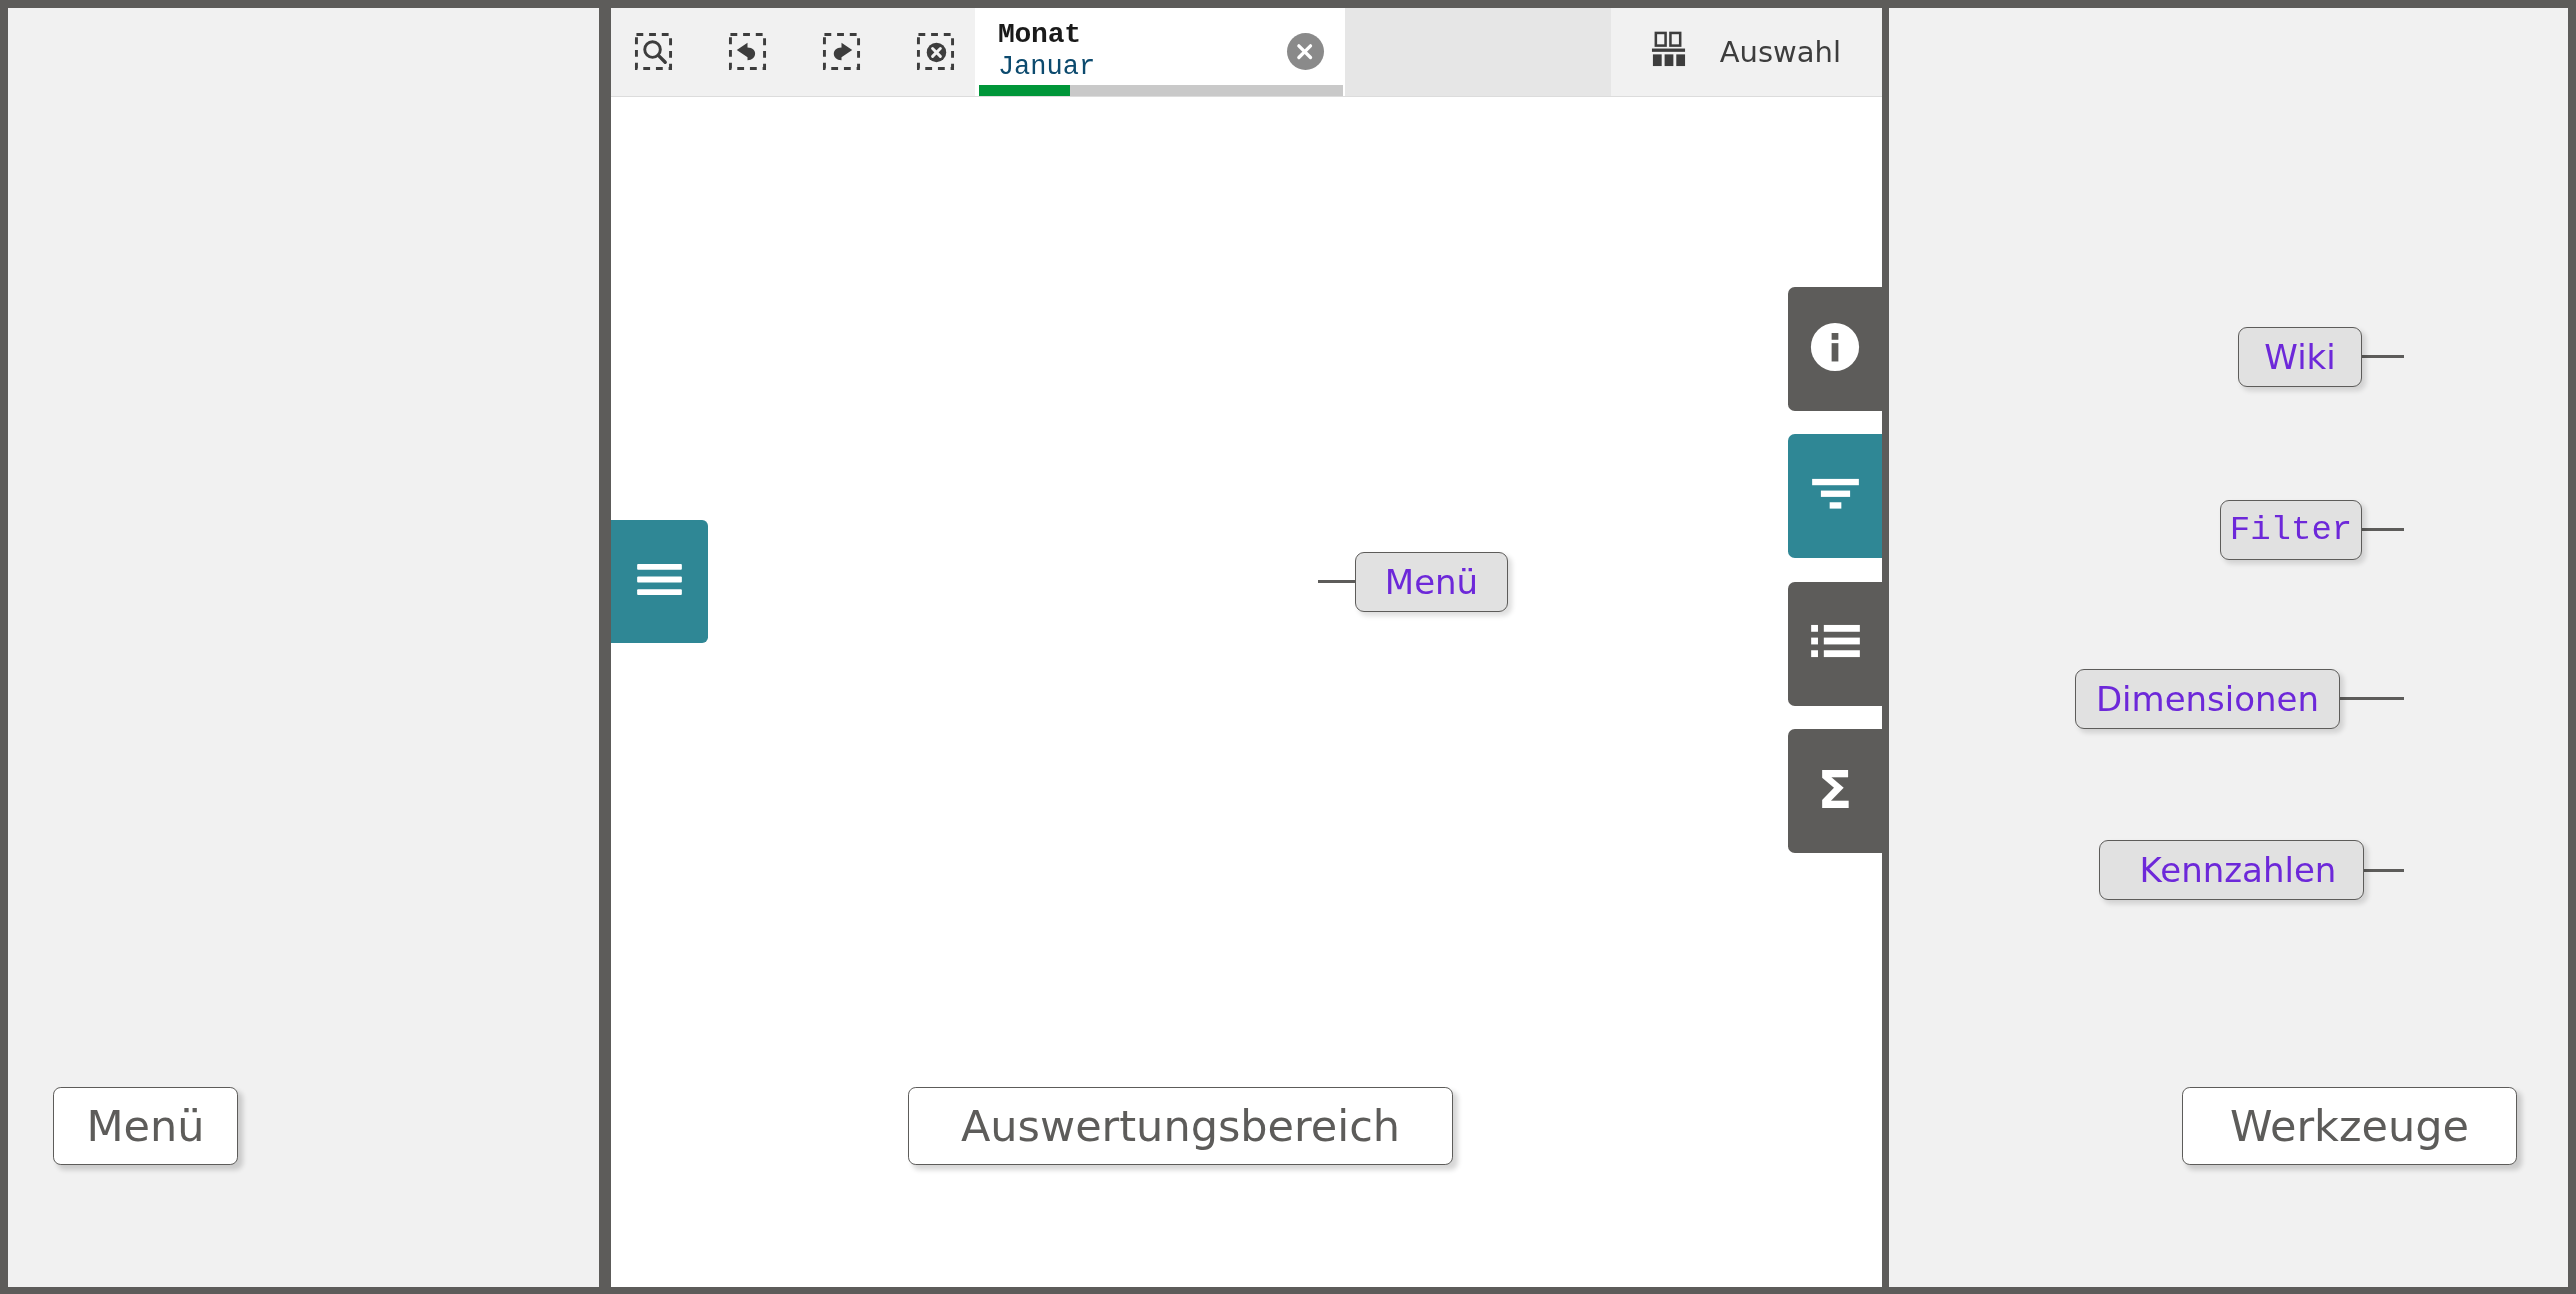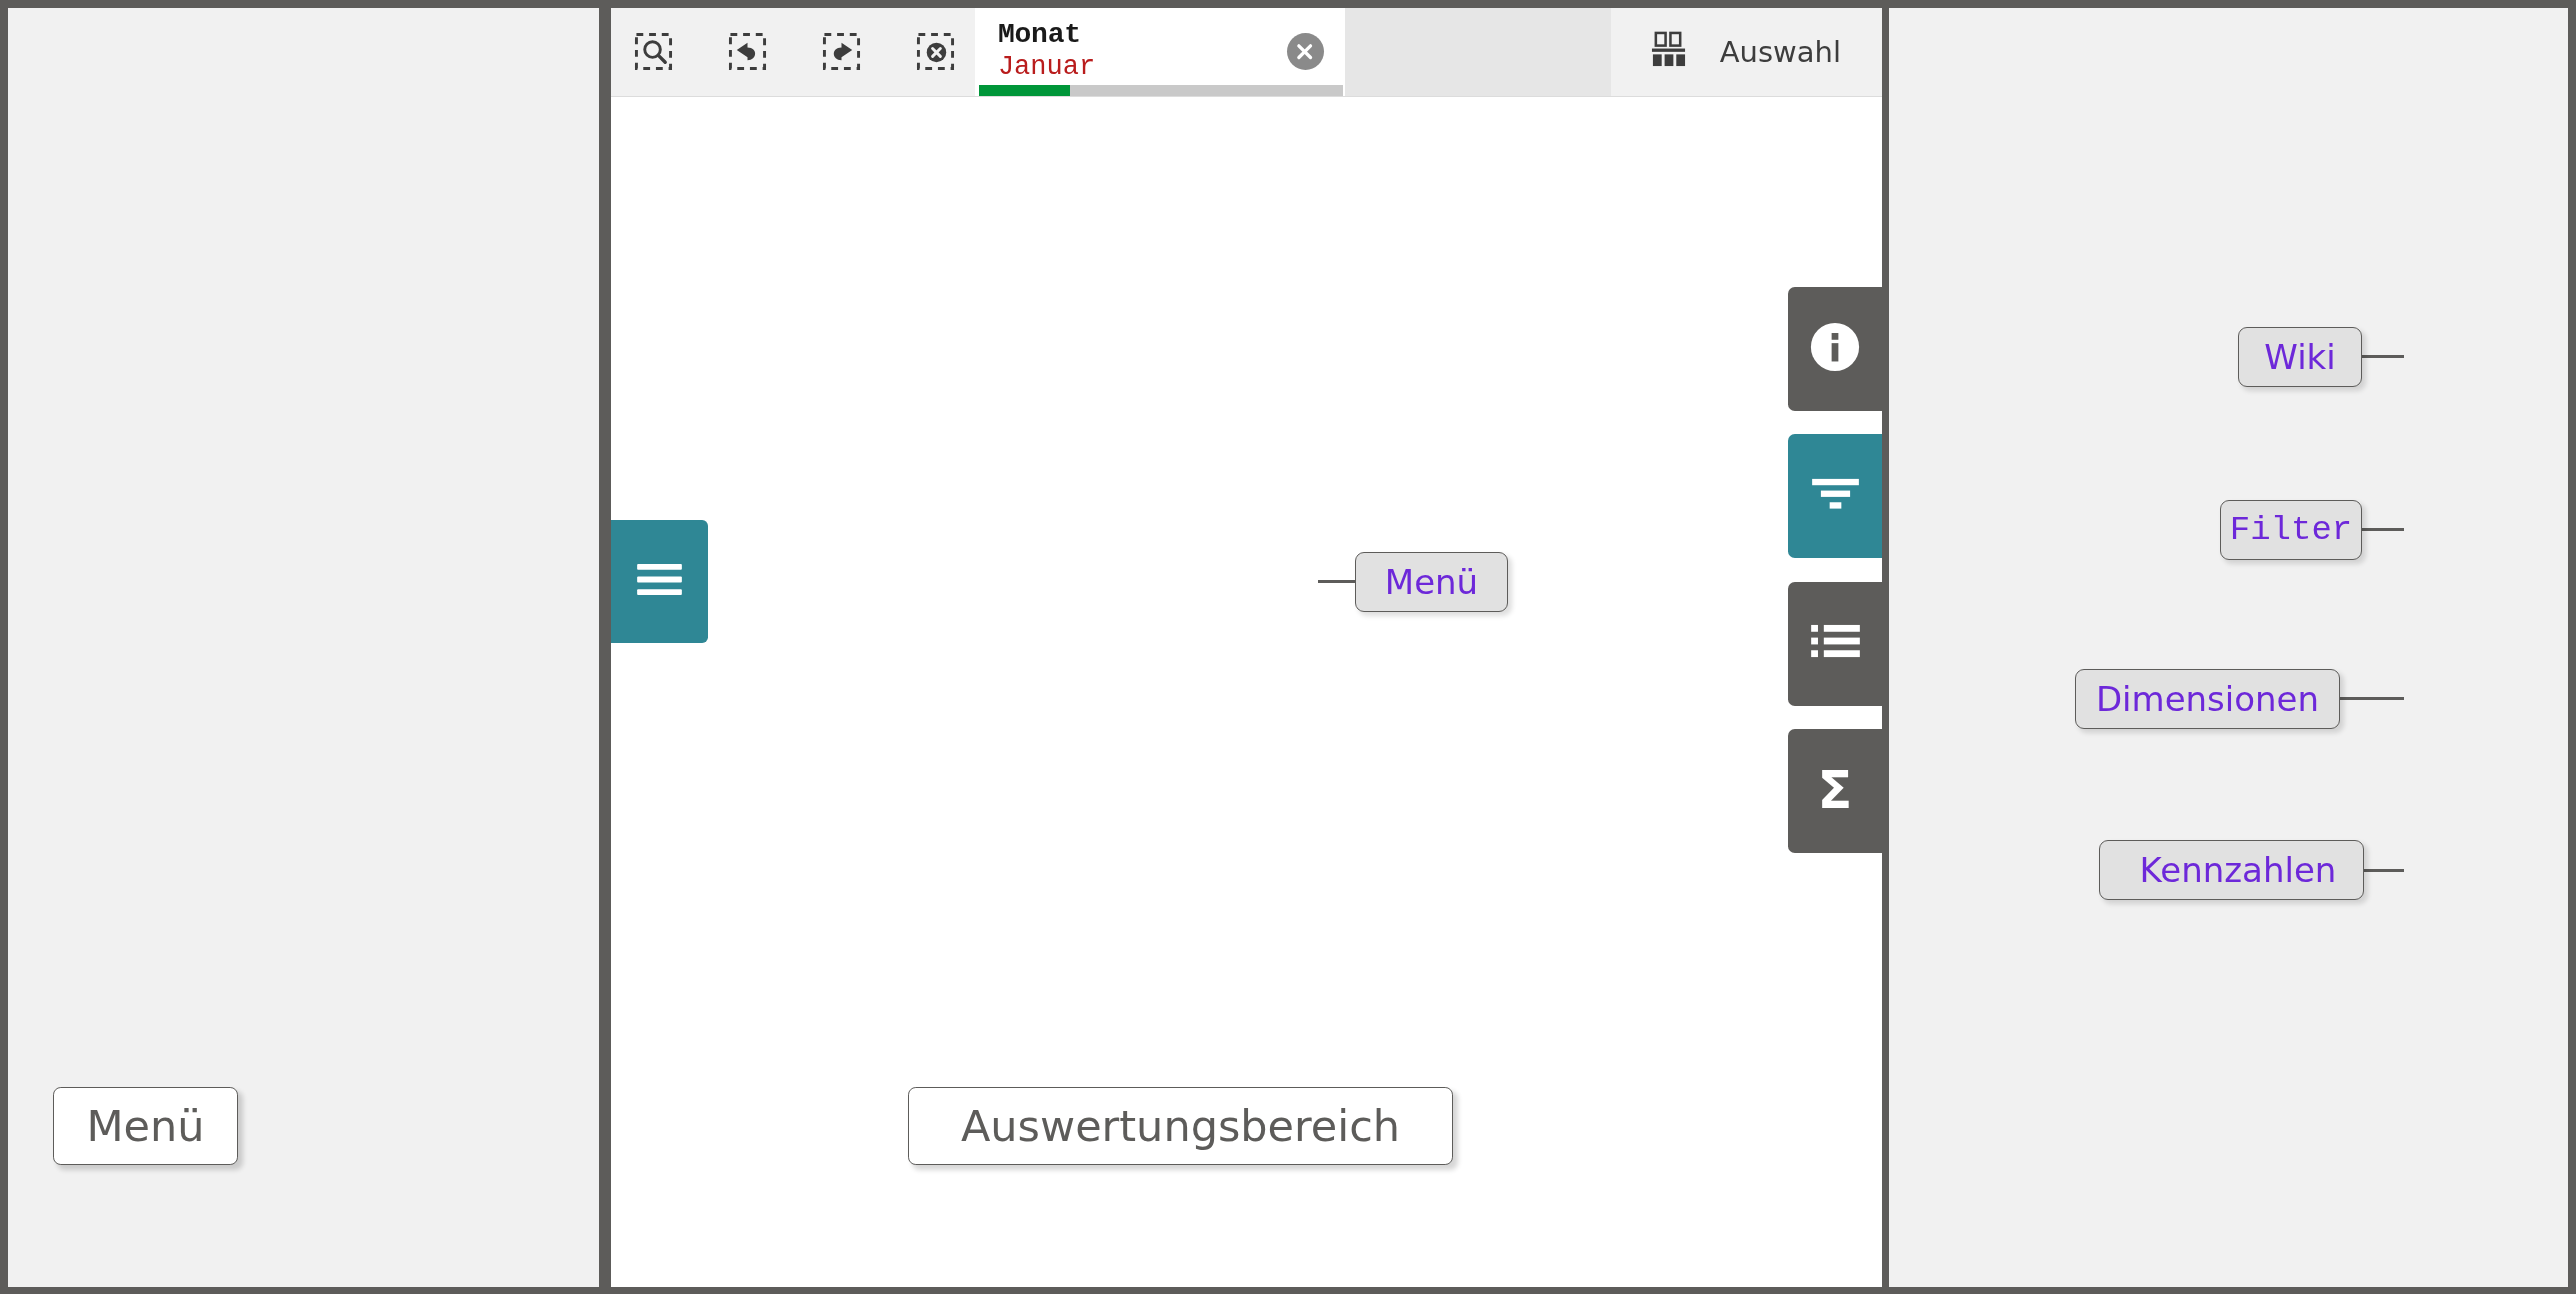--- a/index.html
+++ b/index.html
@@ -55,21 +55,21 @@
     background: #ffffff;
     display: flex; align-items: center;
     flex-shrink: 0;
   }
   #selection-card .sc-text { padding-left: 23px; flex: 1; min-width: 0; font-family: Liberation Mono, monospace; }
   #sel-field {
     font-size: 28px; font-weight: bold; color: #1a1a1a;
     line-height: 1.0; letter-spacing: -0.2px;
   }
   #sel-value {
-    font-size: 27px; color: #b91c1c; line-height: 1.15; margin-top: 2.9px;
+    font-size: 27px; color: #0c4a6e; line-height: 1.15; margin-top: 2.9px;
   }
   #sel-clear {
     width: 37px; height: 37px; border-radius: 50%;
     background: #8a8a8a; margin-right: 21.4px;
     display: flex; align-items: center; justify-content: center;
     cursor: pointer; flex-shrink: 0;
   }
   #sel-bar {
     position: absolute; left: 3.9px; bottom: 0;
     width: 364px; height: 10.7px; background: #c9c9c9;
@@ -321,15 +321,16 @@
     <div class="callout-line" id="ln-kpi"></div>
     <div class="callout" id="co-kpi">Kennzahlen</div>
 
   </div>
 
 
   <div class="region-label" id="rl-auswertung">Auswertungsbereich</div>
 
   <div class="region-label" id="rl-menu-bottom">Menü</div>
 
+  <div class="region-label" id="rl-werkzeuge">Werkzeuge</div>
 
 </div>
 
 
 </body></html>

